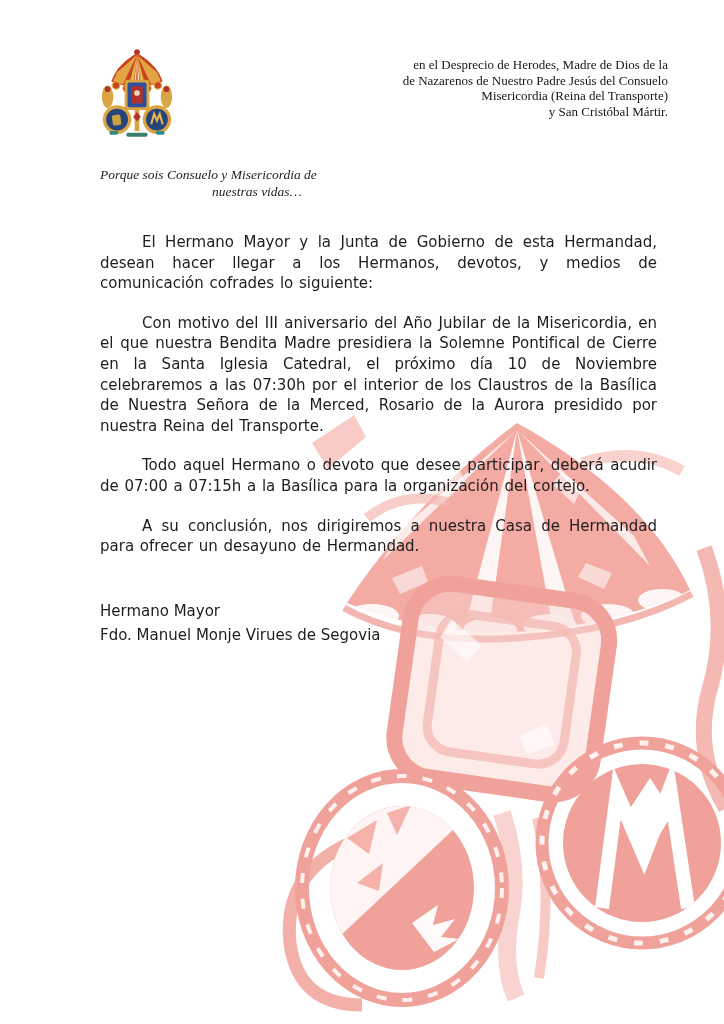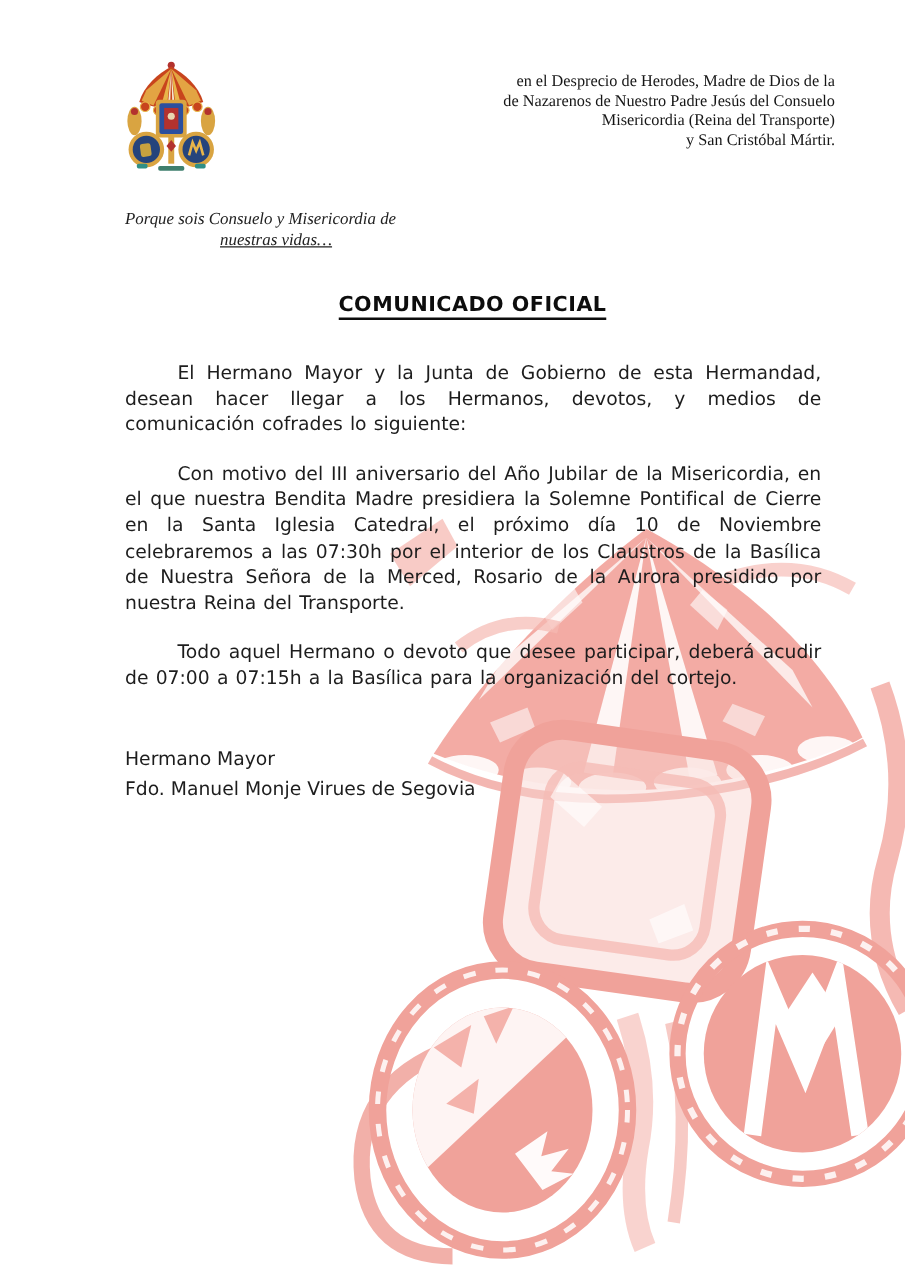--- a/index.html
+++ b/index.html
@@ -24,21 +24,21 @@
     flex:1;text-align:right;
     font-family:"Liberation Serif","DejaVu Serif",serif;
     font-size:13px;line-height:15.5px;color:#161616;
     padding-top:11px;
   }
   .quote{
     margin:26px 0 0 100px;
     font-family:"Liberation Serif","DejaVu Serif",serif;
     font-style:italic;font-size:13.5px;line-height:17px;color:#222;
   }
-  .quote-line2{margin-left:76px;text-decoration:underline;}
+  .quote-line2{margin-left:112px;}
   .title-row{margin:34px 68px 0 100px;text-align:center;}
   .doc-title{
     display:inline-block;font-weight:bold;font-size:16.5px;
     letter-spacing:.4px;color:#0d0d0d;
     border-bottom:2px solid #0d0d0d;padding-bottom:1px;
   }
   .body-copy{margin-top:32px;}
   .body-copy p{
     margin:0 67px 19px 100px;
     text-align:justify;text-indent:42px;
@@ -173,28 +173,26 @@
         <div>Misericordia (Reina del Transporte)</div>
         <div>y San Cristóbal Mártir.</div>
       </div>
     </header>
 
     <div class="quote">
       <div>Porque sois Consuelo y Misericordia de</div>
       <div class="quote-line2">nuestras vidas…</div>
     </div>
 
-    <div class="title-row">
-      <span class="doc-title">COMUNICADO OFICIAL</span>
-    </div>
 
     <div class="body-copy">
       <p>El Hermano Mayor y la Junta de Gobierno de esta Hermandad, desean hacer llegar a los Hermanos, devotos, y medios de comunicación cofrades lo siguiente:</p>
       <p>Con motivo del III aniversario del Año Jubilar de la Misericordia, en el que nuestra Bendita Madre presidiera la Solemne Pontifical de Cierre en la Santa Iglesia Catedral, el próximo día 10 de Noviembre celebraremos a las 07:30h por el interior de los Claustros de la Basílica de Nuestra Señora de la Merced, Rosario de la Aurora presidido por nuestra Reina del Transporte.</p>
       <p>Todo aquel Hermano o devoto que desee participar, deberá acudir de 07:00 a 07:15h a la Basílica para la organización del cortejo.</p>
+      <p>A su conclusión, nos dirigiremos a nuestra Casa de Hermandad para ofrecer un desayuno de Hermandad.</p>
     </div>
 
     <div class="signature">
       <div>Hermano Mayor</div>
       <div>Fdo. Manuel Monje Virues de Segovia</div>
     </div>
 
   </div>
 </div>
 

